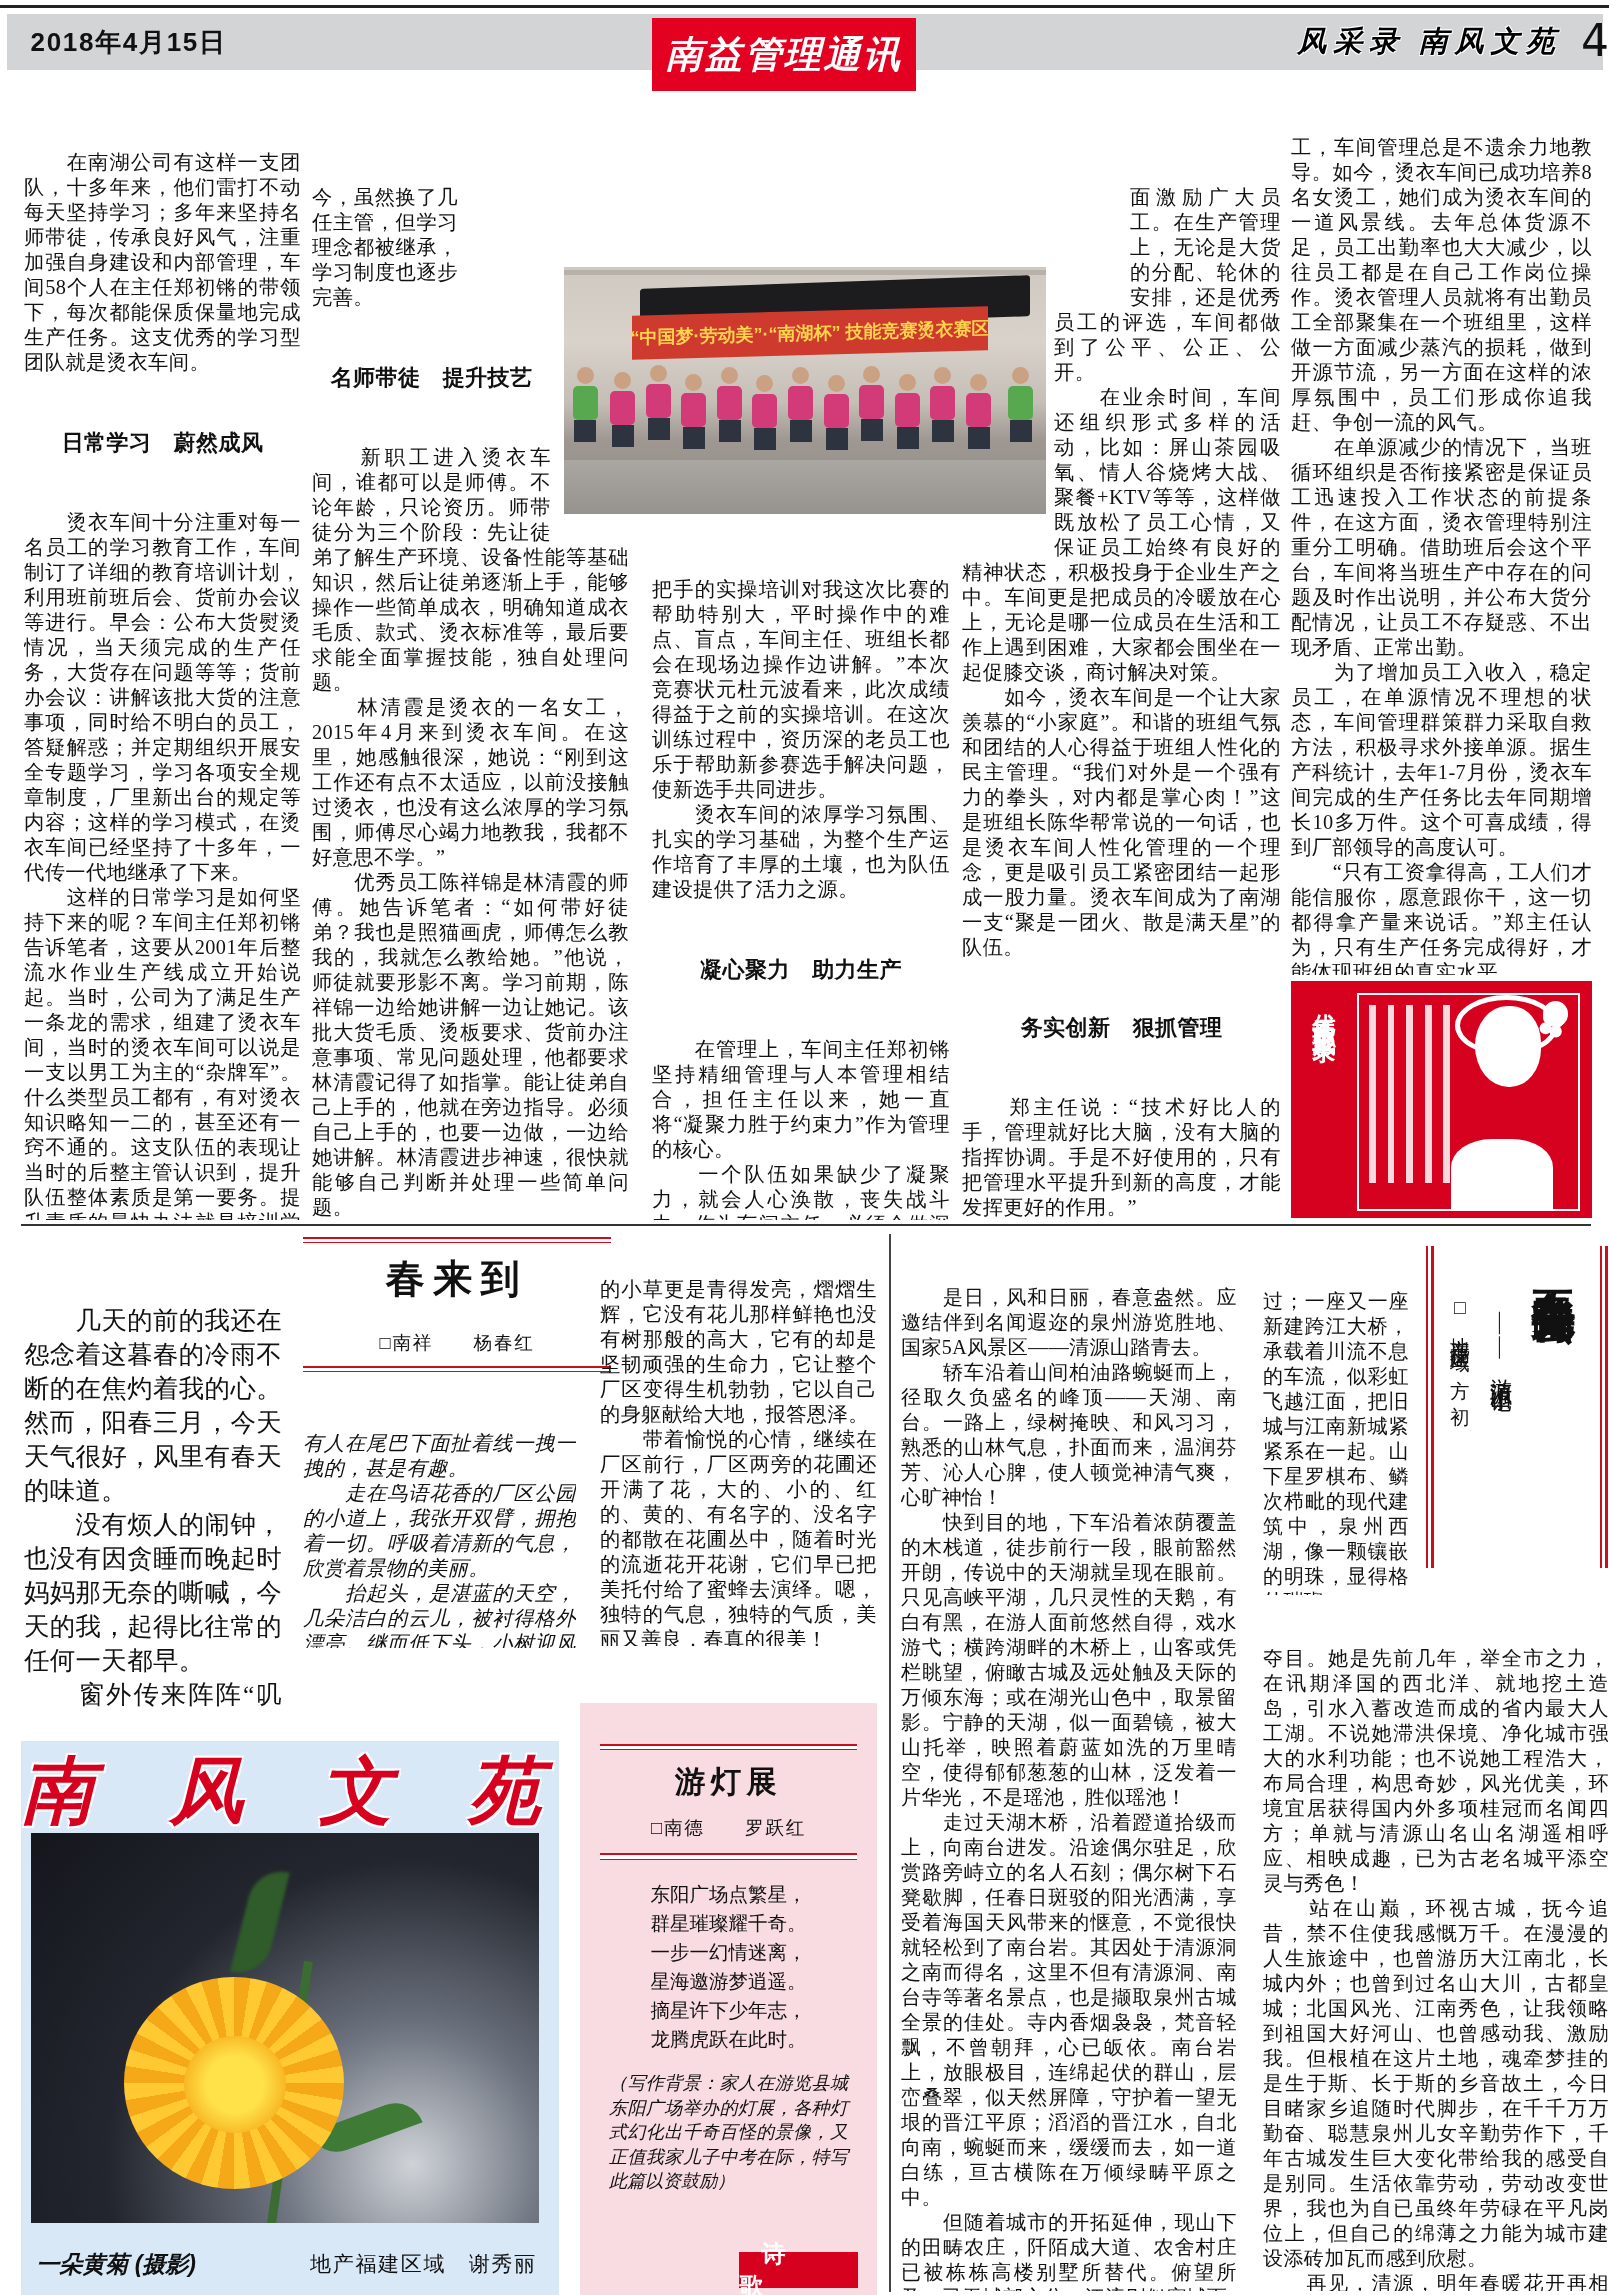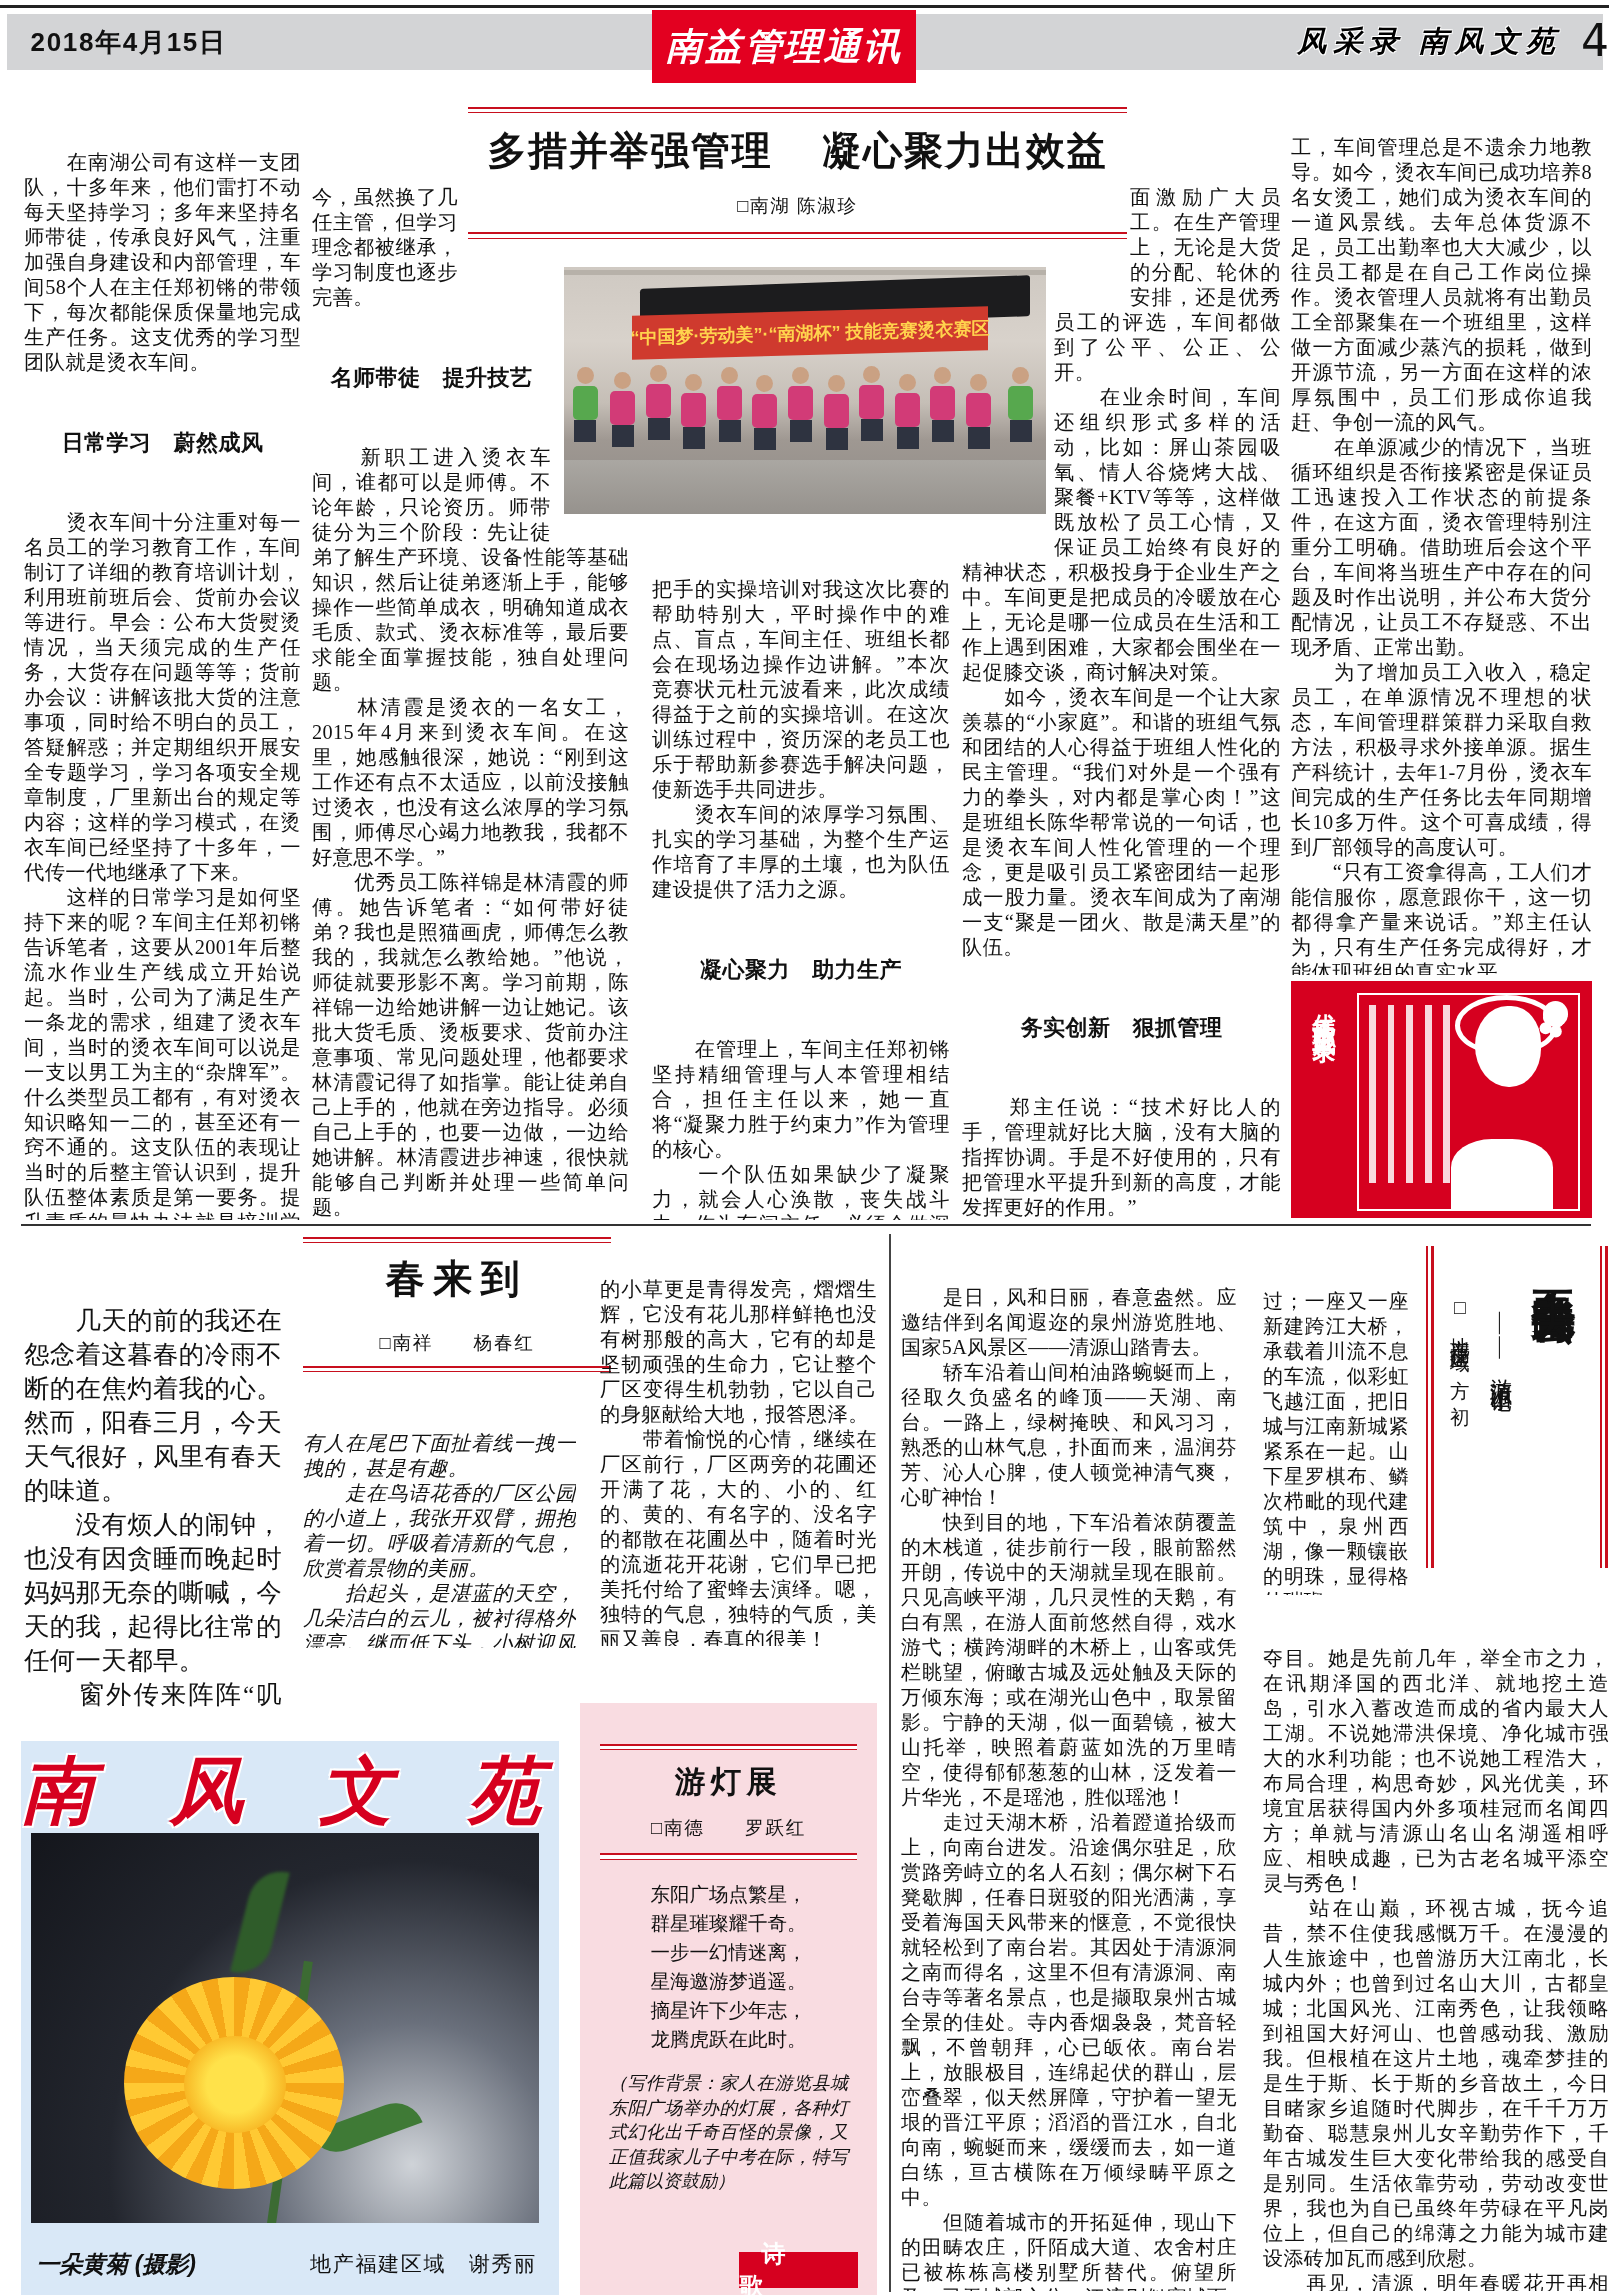--- a/index.html
+++ b/index.html
@@ -4,21 +4,21 @@
 <style>
   html,body{margin:0;padding:0;background:#888;}
   #page{position:relative;width:1610px;height:2295px;background:#ffffff;overflow:hidden;
         font-family:"Liberation Serif","DejaVu Serif",serif;color:#111;padding-left:28px;}
   .abs{position:absolute;}
   
   #topline{position:absolute;left:0;top:5.1px;width:1610px;height:2.5px;background:#222;}
   #hdrband{position:absolute;left:6.8px;top:13.6px;width:1596px;height:56px;background:#d3d4d6;}
   #hdr-date{position:absolute;left:30.5px;top:25.4px;font-size:26px;font-weight:bold;letter-spacing:1.7px;
             font-family:"Liberation Sans",sans-serif;}
-  #masthead{position:absolute;left:652px;top:10px;width:264px;height:73px;background:#e30020;
+  #masthead{position:absolute;left:652px;top:18px;width:264px;height:73px;background:#e30020;
             display:flex;align-items:center;justify-content:center;}
   #masthead span{color:#fff;font-size:37px;font-weight:bold;font-style:italic;letter-spacing:2.5px;
                  font-family:"DejaVu Serif",serif;}
   #hdr-right{position:absolute;right:76px;top:22px;font-size:29px;font-weight:bold;letter-spacing:6.8px;
              color:#000;text-shadow:0.8px 0.8px 0 #fff,-0.8px -0.8px 0 #fff,0.8px -0.8px 0 #fff,-0.8px 0.8px 0 #fff;
              font-style:italic;}
   #hdr-page{position:absolute;right:29px;top:15.3px;font-size:44px;font-family:"DejaVu Sans",sans-serif;}
   
   .body-txt{font-size:20.3px;line-height:25px;text-align:justify;white-space:pre-wrap;
             overflow:hidden;letter-spacing:0.4px;}
@@ -116,27 +116,20 @@
 
   <div id="topline"></div>
   <div id="hdrband"></div>
   <div id="hdr-date">2018年4月15日</div>
   <div id="masthead">
     <span>南益管理通讯</span>
   </div>
   <div id="hdr-right">风采录  南风文苑</div>
   <div id="hdr-page">4</div>
 
-  <div class="abs" style="left:468px;top:107px;width:659px;">
-    <div class="dbl"></div>
-    <div style="font-family:'Liberation Sans',sans-serif;font-weight:bold;font-size:39px;text-align:center;
-                letter-spacing:1.7px;margin-top:10.2px;white-space:pre;">多措并举强管理    凝心聚力出效益</div>
-    <div class="byline" style="margin-top:15.3px;">□南湖    陈淑珍</div>
-    <div class="dbl" style="margin-top:13.6px;"></div>
-  </div>
 
   <div id="photo">
     <div class="beam"></div>
     <div class="duct"></div>
     <div class="banner">
       <span>“中国梦·劳动美”·“南湖杯” 技能竞赛烫衣赛区</span>
     </div>
     <div class="floor"></div>
 
     <div class="person green" style="left:6.8px;top:100px">

